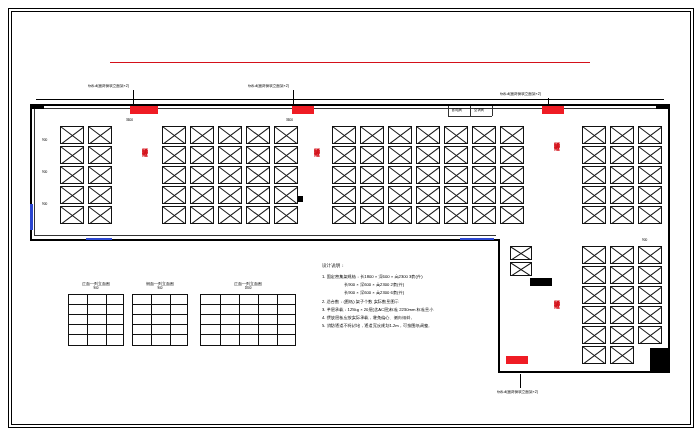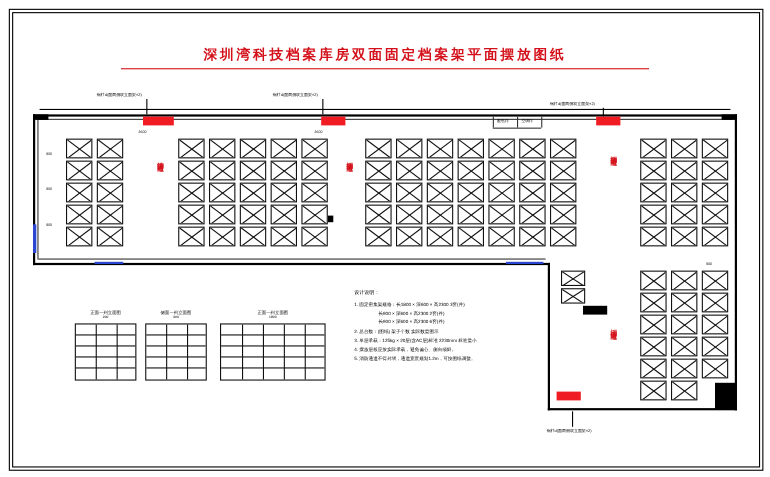--- a/index.html
+++ b/index.html
@@ -87,21 +87,20 @@
   .notes div{white-space:nowrap;}
 </style>
 </head>
 <body>
 
 <div id="sheet">
 
   <div class="frame-outer"></div>
   <div class="frame-inner"></div>
 
-  <div class="title">深圳湾科技档案库房双面固定档案架平面摆放图纸</div>
   <div class="title-underline"></div>
 
   <div class="callout" style="left:88px;top:84px;">钢柱d(面两侧双立面架×2)</div>
   <div class="callout-line" style="left:133px;top:90px;height:14px;"></div>
   <div class="callout" style="left:248px;top:84px;">钢柱d(面两侧双立面架×2)</div>
   <div class="callout-line" style="left:293px;top:90px;height:14px;"></div>
   <div class="callout" style="left:500px;top:92px;">钢柱d(面两侧双立面架×2)</div>
   <div class="callout-line" style="left:548px;top:98px;height:8px;"></div>
   <div class="callout" style="left:497px;top:390px;">钢柱d(面两侧双立面架×2)</div>
   <div class="callout-line" style="left:520px;top:374px;height:14px;"></div>

